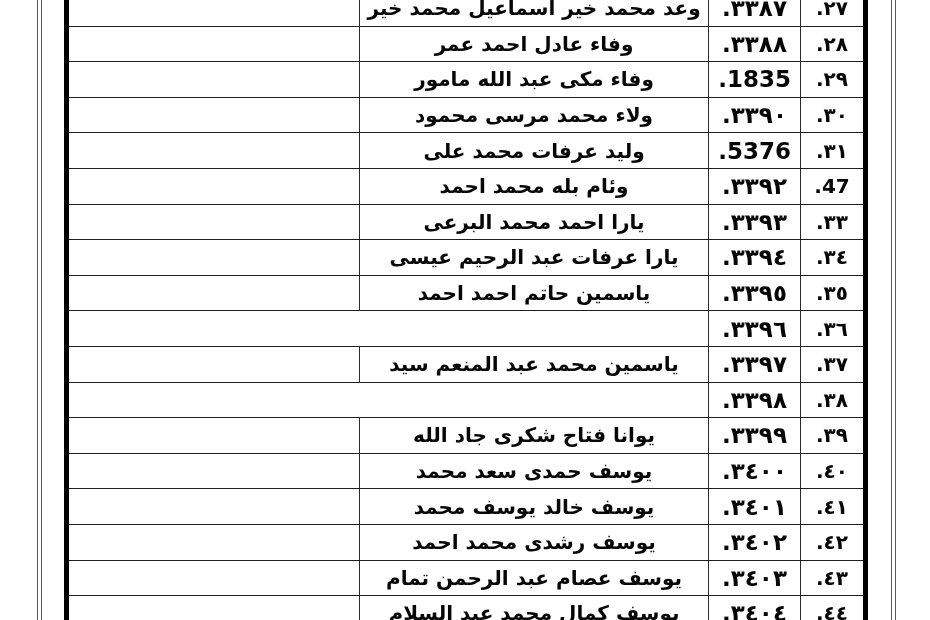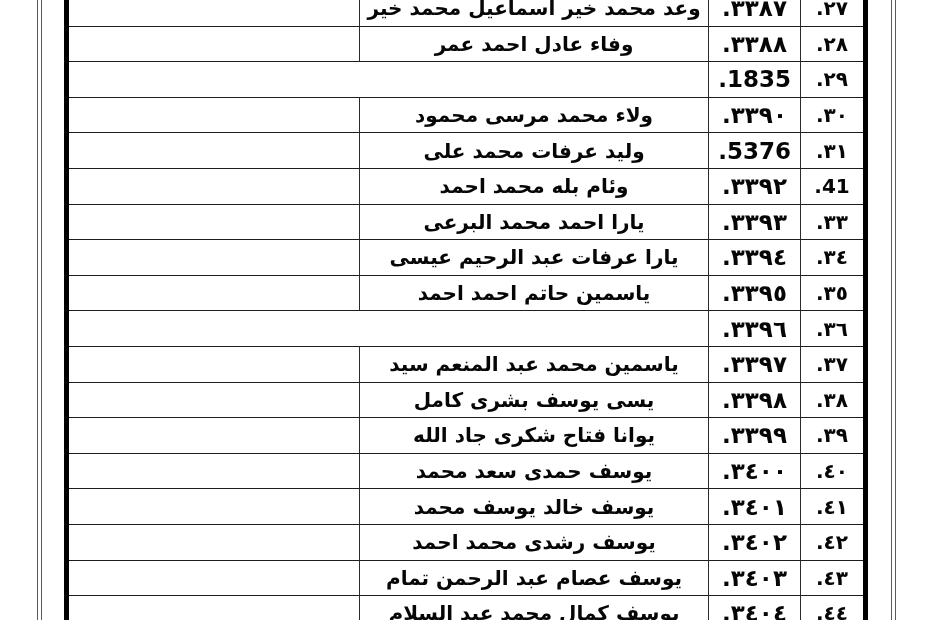--- a/index.html
+++ b/index.html
@@ -74,39 +74,40 @@
     <div class="row">
       <div class="cell serial">٢٨.</div>
       <div class="cell id">٣٣٨٨.</div>
       <div class="cell name">وفاء عادل احمد عمر</div>
       <div class="cell notes"></div>
     </div>
 
     <div class="row">
       <div class="cell serial">٢٩.</div>
       <div class="cell id">1835.</div>
+      <div class="cell name">وفاء مكى عبد الله مامور</div>
       <div class="cell notes"></div>
     </div>
 
     <div class="row">
       <div class="cell serial">٣٠.</div>
       <div class="cell id">٣٣٩٠.</div>
       <div class="cell name">ولاء محمد مرسى محمود</div>
       <div class="cell notes"></div>
     </div>
 
     <div class="row">
       <div class="cell serial">٣١.</div>
       <div class="cell id">5376.</div>
       <div class="cell name">وليد عرفات محمد على</div>
       <div class="cell notes"></div>
     </div>
 
     <div class="row">
-      <div class="cell serial">41.</div>
+      <div class="cell serial">47.</div>
       <div class="cell id">٣٣٩٢.</div>
       <div class="cell name">وئام بله محمد احمد</div>
       <div class="cell notes"></div>
     </div>
 
     <div class="row">
       <div class="cell serial">٣٣.</div>
       <div class="cell id">٣٣٩٣.</div>
       <div class="cell name">يارا احمد محمد البرعى</div>
       <div class="cell notes"></div>
@@ -135,21 +136,20 @@
     <div class="row">
       <div class="cell serial">٣٧.</div>
       <div class="cell id">٣٣٩٧.</div>
       <div class="cell name">ياسمين محمد عبد المنعم سيد</div>
       <div class="cell notes"></div>
     </div>
 
     <div class="row">
       <div class="cell serial">٣٨.</div>
       <div class="cell id">٣٣٩٨.</div>
-      <div class="cell name">يسى يوسف بشرى كامل</div>
       <div class="cell notes"></div>
     </div>
 
     <div class="row">
       <div class="cell serial">٣٩.</div>
       <div class="cell id">٣٣٩٩.</div>
       <div class="cell name">يوانا فتاح شكرى جاد الله</div>
       <div class="cell notes"></div>
     </div>
 

